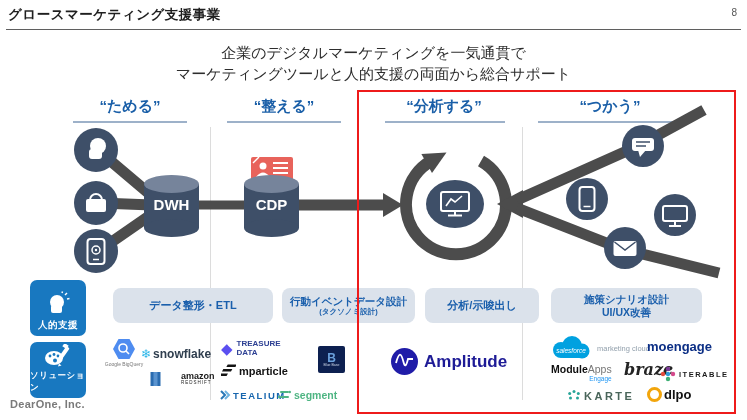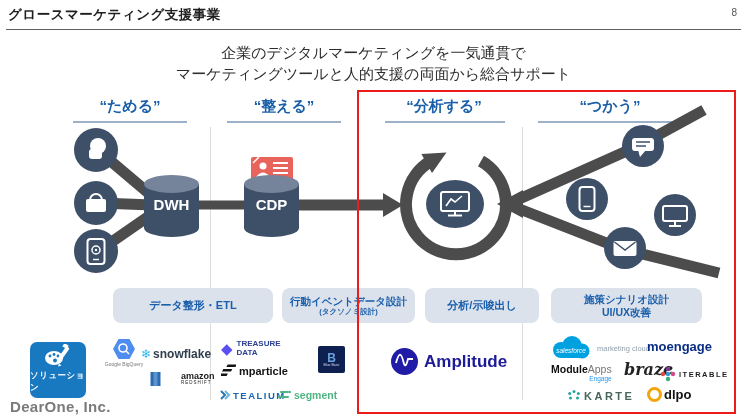--- a/index.html
+++ b/index.html
@@ -72,21 +72,21 @@
   #logo-braze{left:624px;top:360px;font-family:"DejaVu Serif",serif;font-style:italic;font-weight:bold;
               font-size:16px;color:#242424;}
   #logo-iterable{left:660px;top:366px;gap:3px;}
   #logo-iterable .wm{font-size:7.5px;font-weight:bold;letter-spacing:1.5px;color:#1b1b1b;}
   #logo-karte{left:567px;top:389px;gap:3px;}
   #logo-karte .wm{font-size:11px;font-weight:600;letter-spacing:2.5px;color:#49655a;}
   #logo-dlpo{left:647px;top:387px;gap:2px;}
   #logo-dlpo .ring{width:9px;height:9px;border:3.5px solid #f2a50c;border-radius:50%;}
   #logo-dlpo .wm{font-size:13px;font-weight:bold;color:#111;}
   
-  #footer{left:10px;top:398px;font-size:15px;color:#7a7a7a;font-weight:600;letter-spacing:.3px;}
+  #footer{left:10px;top:398px;font-size:11px;color:#7a7a7a;font-weight:600;letter-spacing:.3px;}
 </style>
 </head>
 <body>
 
 <div id="slide">
 
   <div class="abs" id="title">グロースマーケティング支援事業</div>
   <div class="abs" id="pagenum">8</div>
   <div class="abs" id="titlerule"></div>
 
@@ -217,20 +217,30 @@
     <span class="sub">(タクソノミ設計)</span>
   </div>
   <div class="abs pill" style="left:425px;width:114px;">
     <span class="main">分析/示唆出し</span>
   </div>
   <div class="abs pill" style="left:551px;width:151px;">
     <span class="main" style="font-size:10.5px;">施策シナリオ設計</span>
     <span class="main" style="font-size:10.5px;">UI/UX改善</span>
   </div>
 
+  <div class="abs bluebox" style="top:280px;">
+    <svg width="26" height="26" viewBox="0 0 26 26">
+      <circle cx="12" cy="11" r="7" fill="#fff"></circle>
+      <rect x="6" y="14" width="11" height="8" rx="2" fill="#fff"></rect>
+      <line x1="20" y1="4" x2="22" y2="2" stroke="#fff" stroke-width="1.5"></line>
+      <line x1="22" y1="8" x2="24.5" y2="7.5" stroke="#fff" stroke-width="1.5"></line>
+      <line x1="17" y1="2" x2="17.5" y2="0.5" stroke="#fff" stroke-width="1.5"></line>
+    </svg>
+    <span class="lbl">人的支援</span>
+  </div>
   <div class="abs bluebox" style="top:342px;">
     <svg width="30" height="24" viewBox="0 0 30 24">
       <ellipse cx="11" cy="14" rx="9" ry="7" fill="#fff"></ellipse>
       <circle cx="7" cy="12" r="1.4" fill="#1878c0"></circle>
       <circle cx="11" cy="10.5" r="1.4" fill="#1878c0"></circle>
       <circle cx="15" cy="12" r="1.4" fill="#1878c0"></circle>
       <circle cx="12" cy="16.5" r="2" fill="#1878c0"></circle>
       <rect x="19" y="2" width="4" height="14" rx="1" transform="rotate(35 21 9)" fill="#fff"></rect>
       <polygon points="16,19.5 18.5,21.5 15,22.5" fill="#fff"></polygon>
       <rect x="20" y="0" width="5" height="4" transform="rotate(35 22.5 2)" fill="#fff"></rect>

